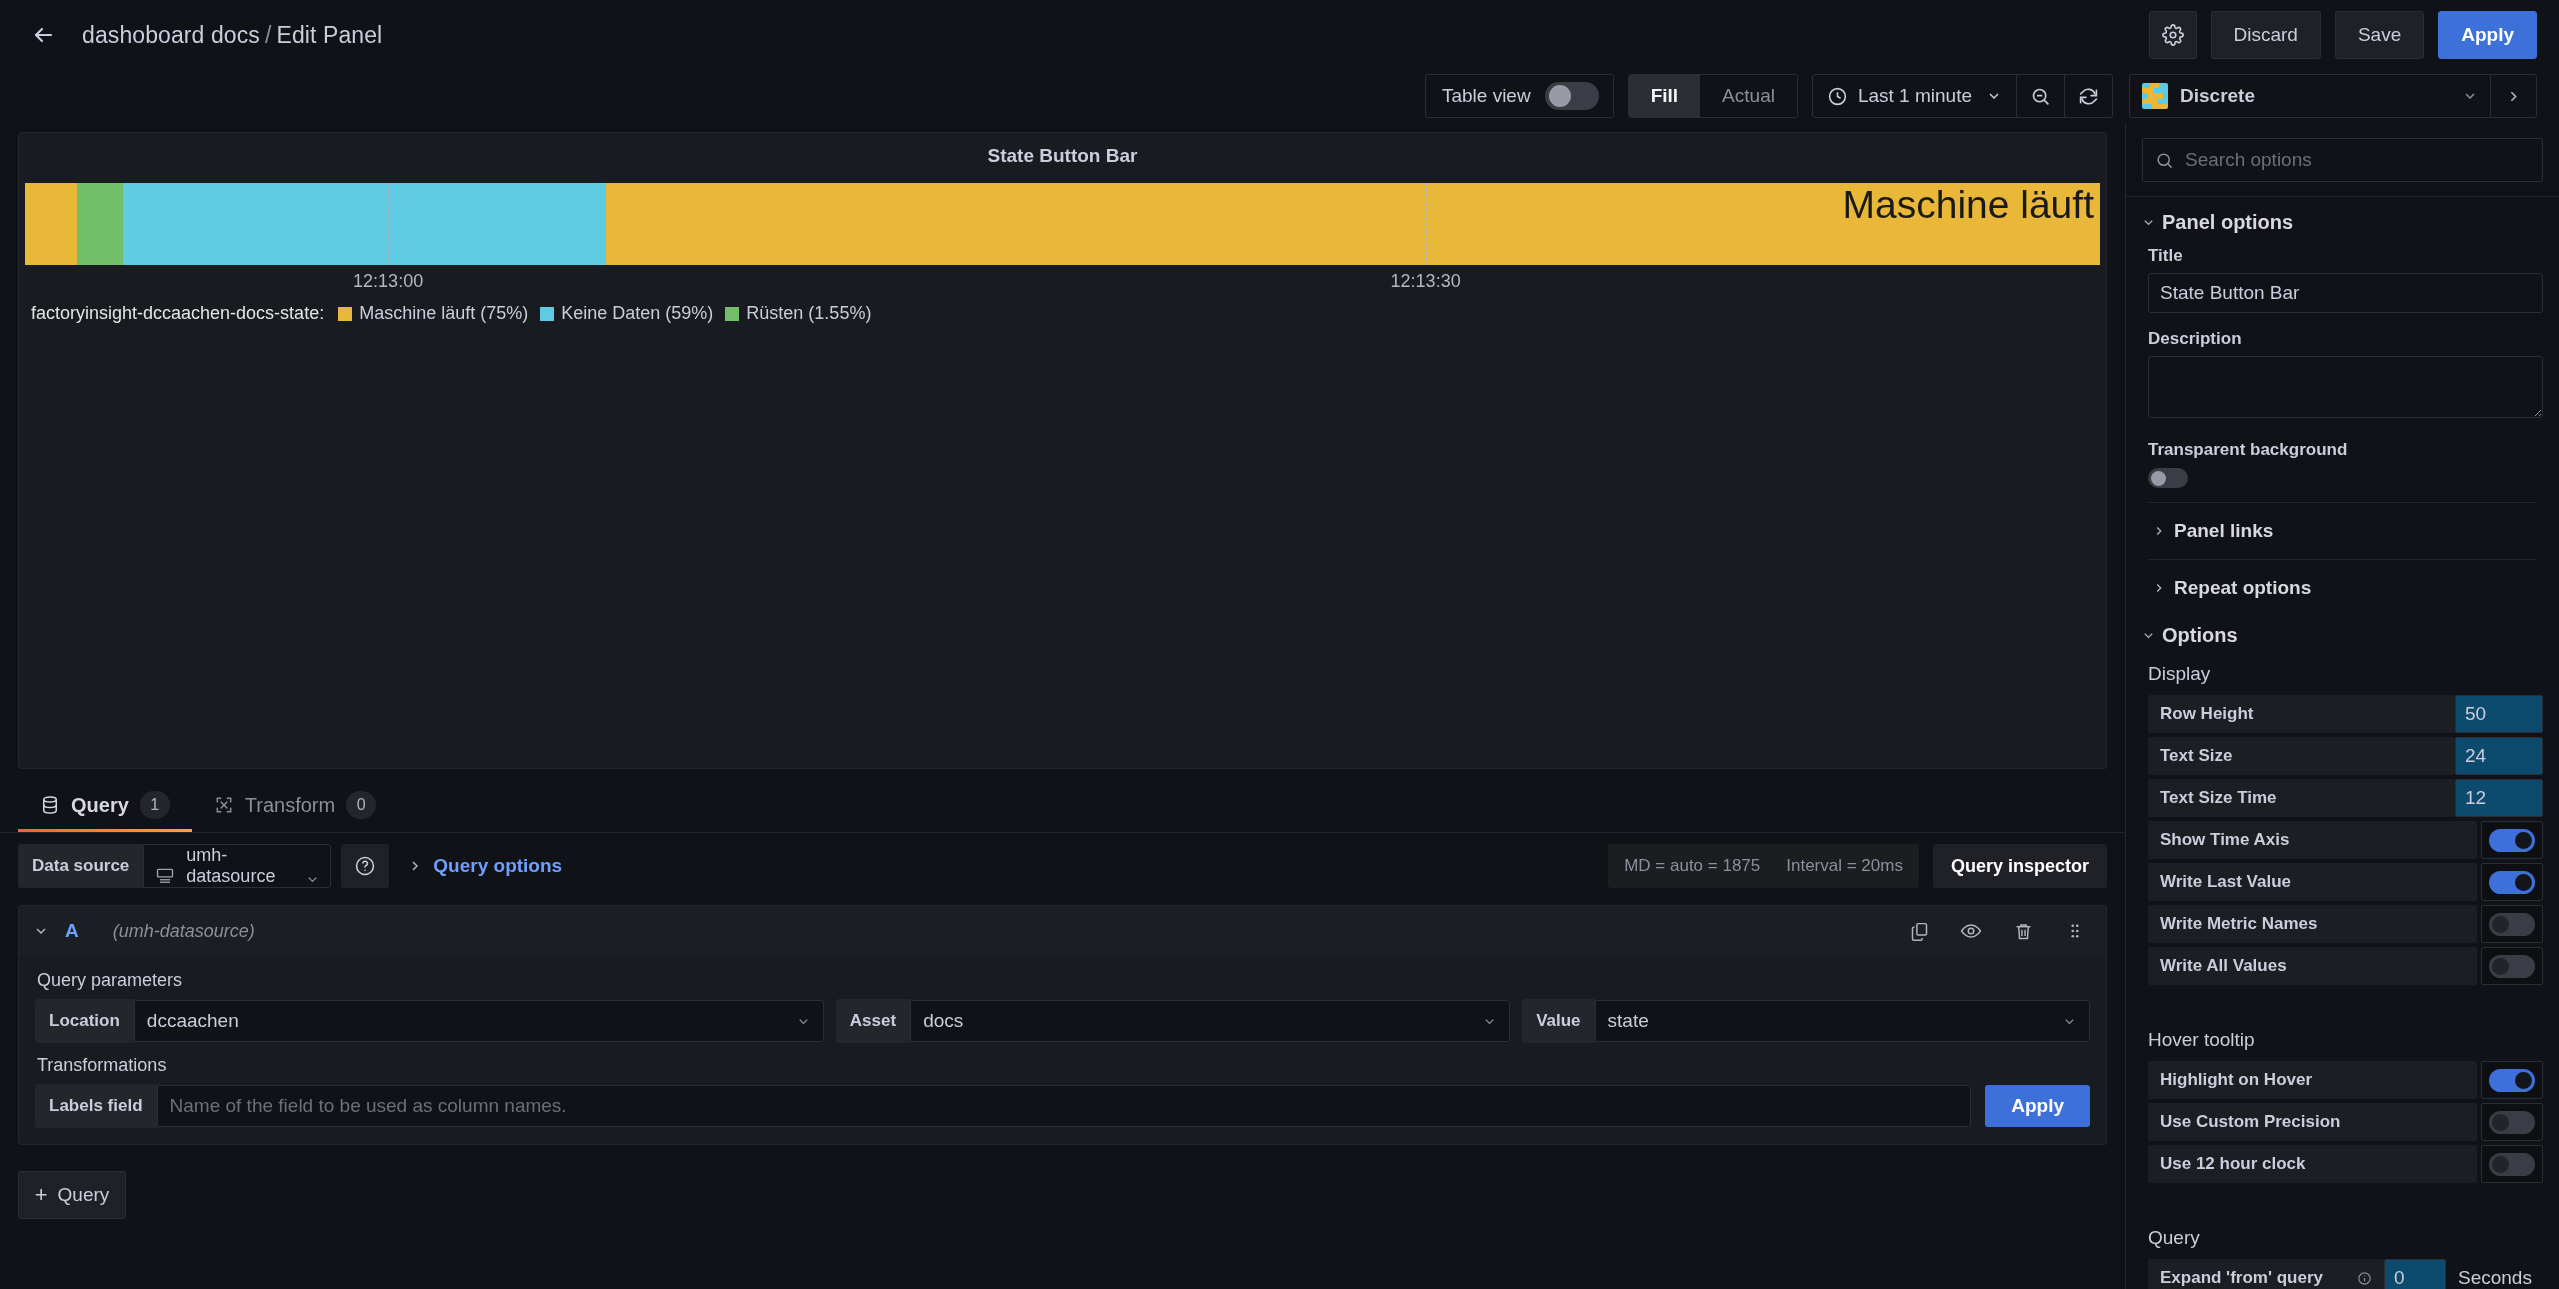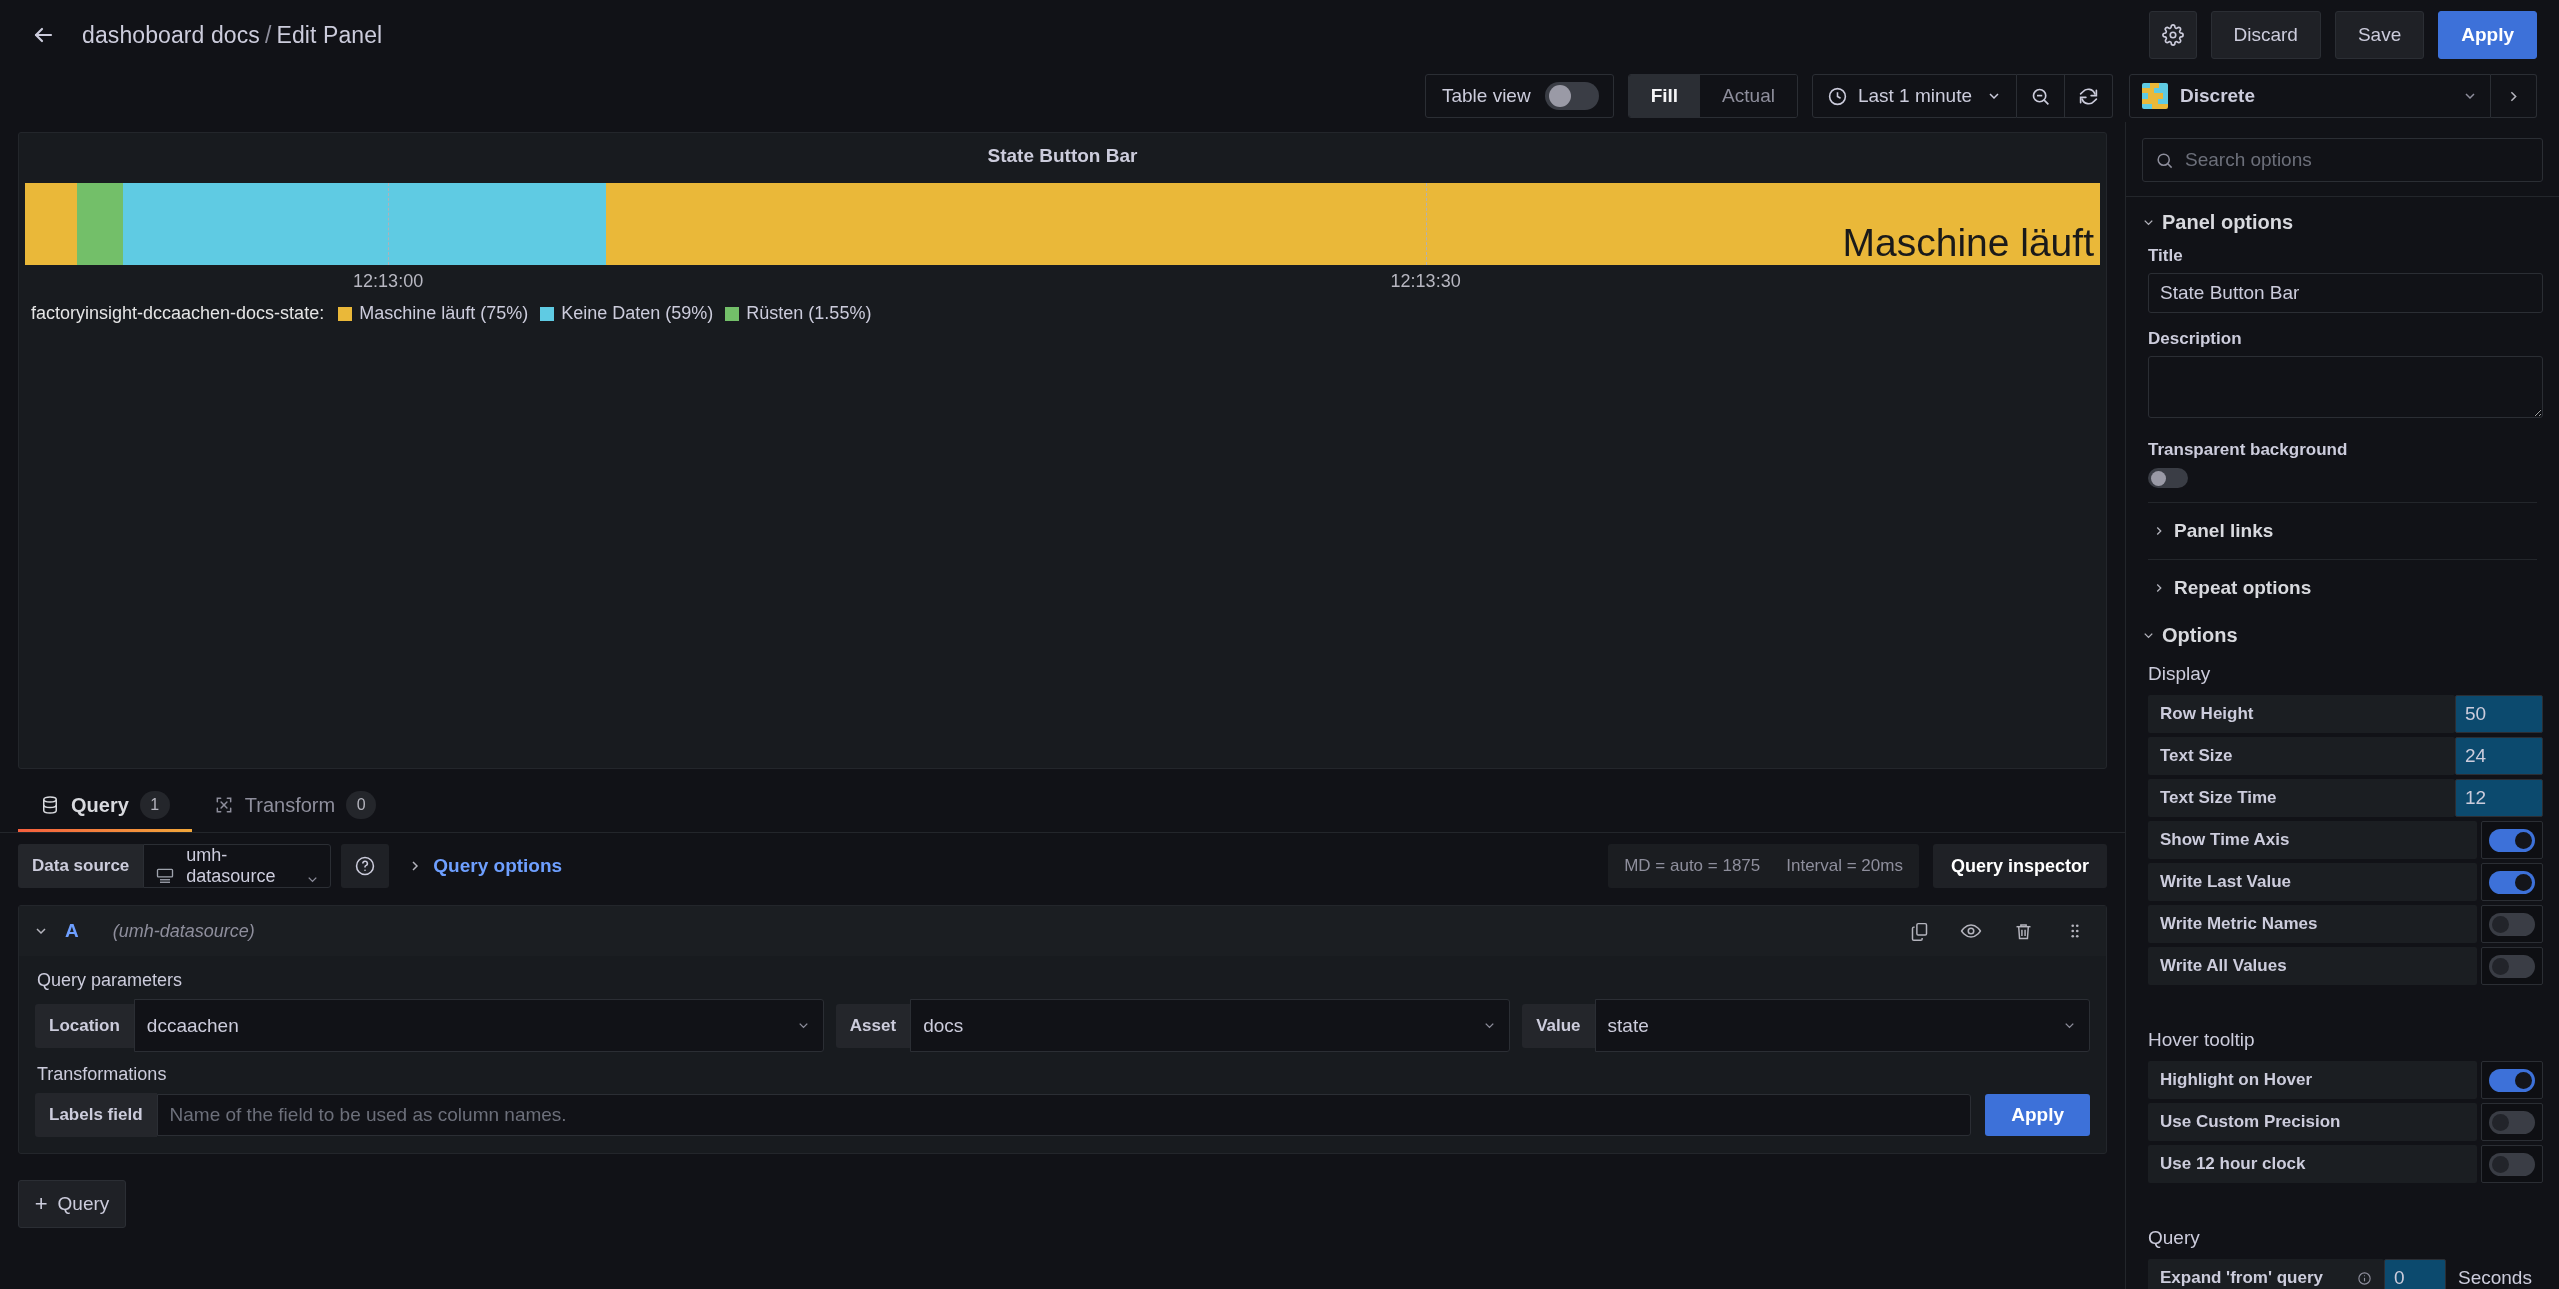--- a/index.html
+++ b/index.html
@@ -93,21 +93,21 @@
   
   .panel-area { padding: 10px 18px 8px 18px; height: 655px; }
   .panel {
     height: 100%; background: #181b1f; border: 1px solid #23262b; border-radius: 3px;
     display: flex; flex-direction: column;
   }
   .panel-title { text-align: center; font-size: 19px; color: #ccccdc; font-weight: 600; padding: 12px 0 10px; }
   .panel-content { flex: 1; display: flex; flex-direction: column; }
   .discrete-wrap { padding: 6px 6px 0 6px; }
   .bar-row { display: flex; height: 82px; width: 100%; position: relative; }
-  .bar-seg { height: 100%; display: flex; align-items: flex-end; justify-content: flex-end; overflow: hidden; }
+  .bar-seg { height: 100%; display: flex; align-items: flex-start; justify-content: flex-end; overflow: hidden; }
   .bar-seg span { font-size: 39px; color: #1a1a1a; padding-right: 6px; white-space: nowrap; }
   .bar-crosshair { position: absolute; top: 0; bottom: 0; width: 1px; border-left: 1px dashed #b0b0b8; }
   .time-axis { position: relative; height: 36px; }
   .time-tick {
     position: absolute; top: 6px; transform: translateX(-50%); font-size: 18px; color: #b7b7c1; white-space: nowrap;
   }
   .legend { padding: 2px 6px 0 6px; display: flex; align-items: center; flex-wrap: wrap; font-size: 18px; }
   .legend-series { color: #e5e5e5; margin-right: 2px; }
   .legend-item { display: flex; align-items: center; margin-left: 12px; color: #ccccdc; }
   .legend-swatch { width: 14px; height: 14px; margin-right: 7px; flex: none; }
@@ -165,21 +165,21 @@
   .query-head .caret { display: flex; margin-right: 16px; cursor: pointer; }
   .query-ref { font-size: 19px; color: #6e9fff; font-weight: 600; margin-right: 34px; }
   .query-ds { font-size: 18px; color: #8e8e9c; font-style: italic; }
   .query-head-spacer { flex: 1; }
   .qh-icon { width: 34px; display: flex; align-items: center; justify-content: center; margin-left: 18px; cursor: pointer; color: #b4b4bd; }
 
   .query-body { padding: 12px 16px 16px 16px; }
   .sec-label { font-size: 18px; color: #ccccdc; margin: 2px 0 8px 2px; }
   .param-row { display: flex; align-items: center; }
   .sel {
-    display: flex; align-items: center; height: 53px; background: #111217;
+    display: flex; align-items: center; height: 42px; background: #111217;
     border: 1px solid #2b2e34; border-radius: 0 3px 3px 0; padding: 16px 12px; cursor: pointer;
   }
   .sel .val { flex: 1; font-size: 19px; color: #ccccdc; }
   .gap { width: 12px; }
   .labels-row { display: flex; align-items: center; margin-top: 4px; }
   .labels-input {
     flex: 1; height: 42px; background: #111217; border: 1px solid #2b2e34; border-radius: 0 3px 3px 0;
     padding: 0 12px; font-size: 19px; color: #ccccdc; font-family: "Liberation Sans", sans-serif;
   }
   .labels-input::placeholder { color: #6c6f7a; }

